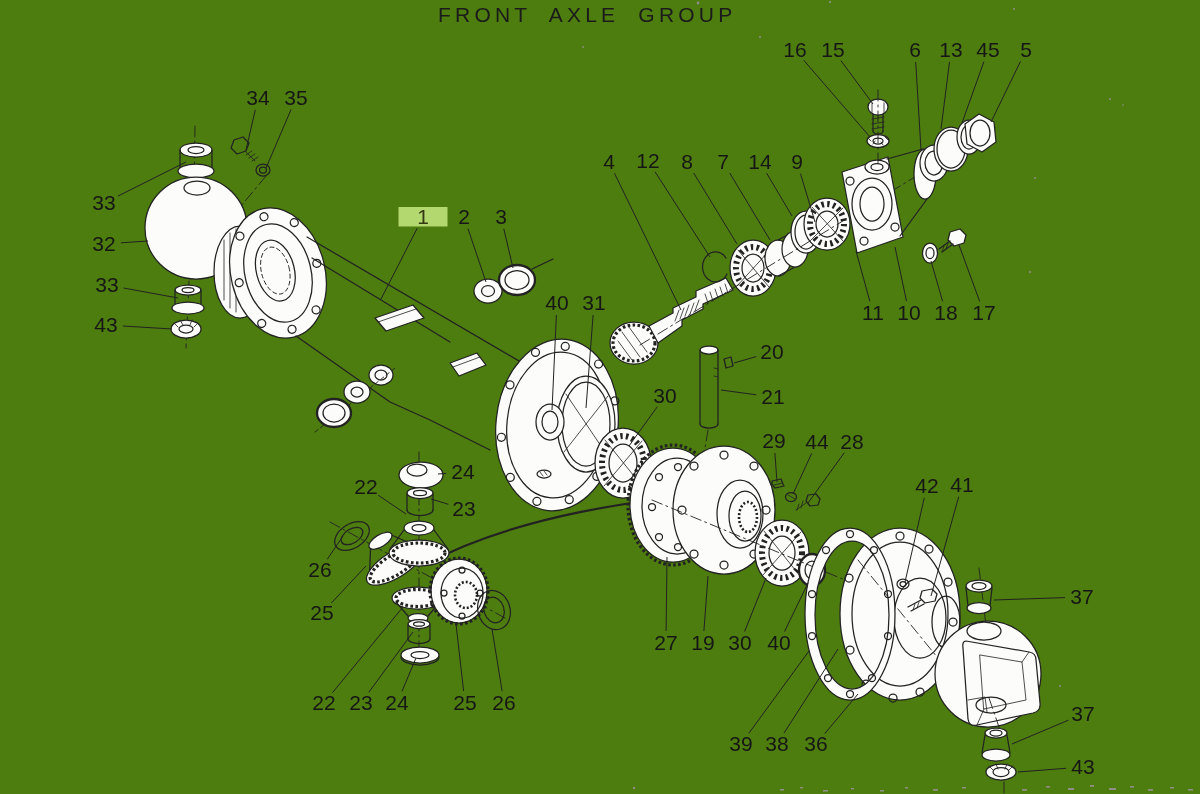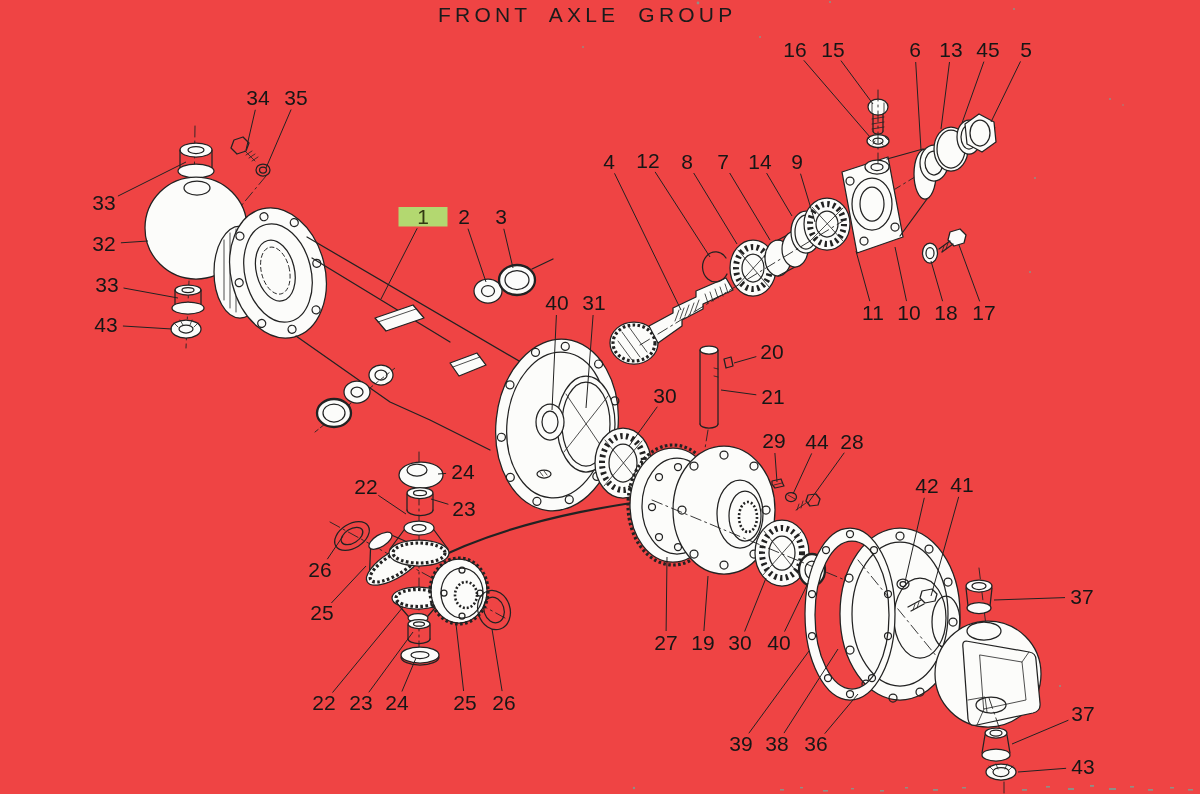--- a/index.html
+++ b/index.html
@@ -1,16 +1,16 @@
 <!DOCTYPE html>
 <html><head>
 <meta charset="utf-8">
 <style>
   html,body{margin:0;padding:0;background:#e8e8e4;}
-  .stage{position:relative;width:1200px;height:794px;background:#ef4444;overflow:hidden;
+  .stage{position:relative;width:1200px;height:794px;background:#4d7c0f;overflow:hidden;
          font-family:"Liberation Sans",sans-serif;}
   .title{position:absolute;left:438px;top:3px;font-size:21px;letter-spacing:4.2px;
          word-spacing:9px;color:#1b1b1b;white-space:nowrap;}
   svg{position:absolute;left:0;top:0;}
   .ln{stroke:#222;fill:none;stroke-width:1.25;stroke-linecap:round;stroke-linejoin:round;}
   .fl{fill:#fcfcfa;}
   .thin{stroke-width:0.8;}
   .thick{stroke-width:2.3;}
   .dash{stroke-dasharray:11 4 2 4;stroke-width:0.9;}
   .sdash{stroke-dasharray:4 3;stroke-width:0.9;}

